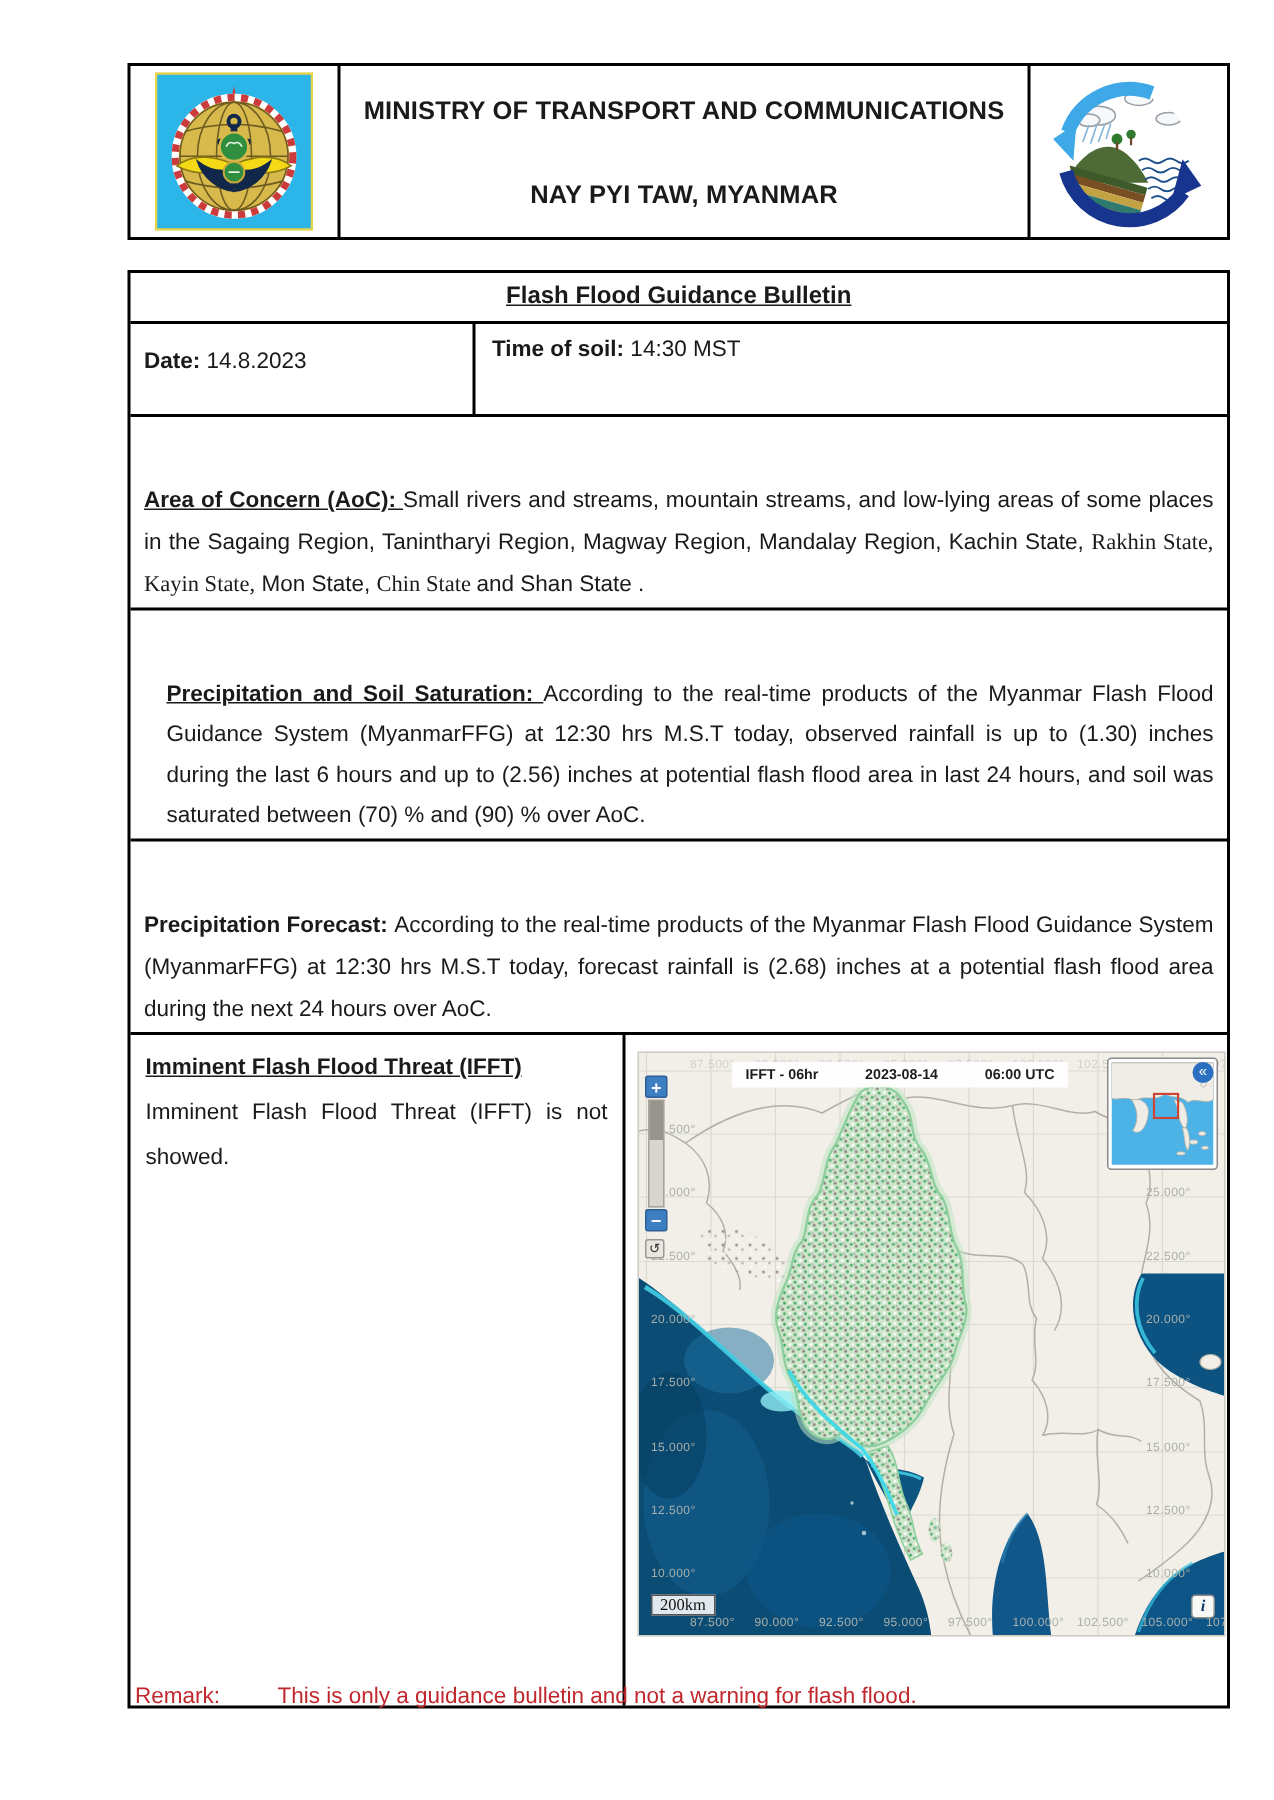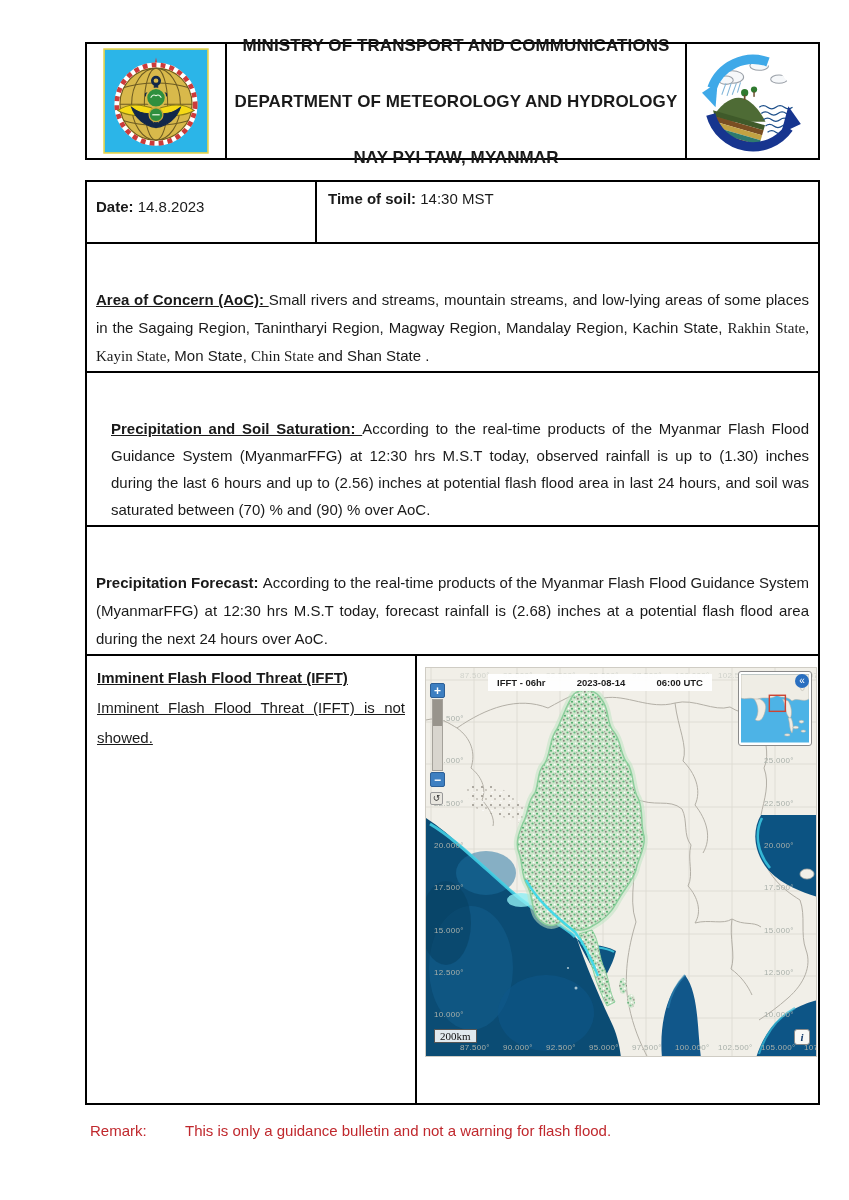--- a/index.html
+++ b/index.html
@@ -22,21 +22,21 @@
   .row-title span{font-weight:bold;font-size:16px;text-decoration:underline;}
   .row-dt{height:62px;border-bottom:2px solid #000;display:flex;}
   .cell-date{width:230px;border-right:2px solid #000;padding:16px 9px;font-size:15px;}
   .cell-time{flex:1;padding:8px 11px;font-size:15px;}
   .row-p{border-bottom:2px solid #000;padding:3px 9px 0 9px;font-size:15px;text-align:justify;overflow:hidden;margin-top:39px;}
   .row-aoc{height:90px;line-height:28px;}
   .row-soil{height:115px;line-height:27px;padding-left:24px;}
   .row-fc{height:90px;line-height:28px;}
   .hdg{font-weight:bold;text-decoration:underline;}
   .hdg2{font-weight:bold;}
-  .row-ifft{height:447px;display:flex;text-decoration:underline;}
+  .row-ifft{height:447px;display:flex;}
   .ifft-left{width:330px;border-right:2px solid #000;padding:7px 10px;font-size:15px;line-height:30px;text-align:justify;}
   .ifft-right{flex:1;position:relative;}
 
   
   .map{position:absolute;left:8px;top:11px;width:392px;height:390px;background:#f1efe8;
        border:1px solid #cfccc4;overflow:hidden;}
   .map svg.terrain{position:absolute;left:0;top:0;z-index:1;}
   .maplbl{position:absolute;font-size:8px;color:#a9b0aa;letter-spacing:0.3px;z-index:2;white-space:nowrap;}
   .maplbl.faint{opacity:0.45;}
   .map-titlebar{position:absolute;left:62px;top:6px;width:224px;height:17px;z-index:5;
@@ -96,21 +96,20 @@
           <path d="M50,75 C60,74 70,66 73,56 C68,60 62,62 57,62 L54,67 C53,71 51.5,73 50,75 Z"></path>
         </g>
         <circle cx="50" cy="47" r="9" fill="#2f8f3e" stroke="#d8b94b" stroke-width="1.5"></circle>
         <path d="M45,47 q2,-4 5,-2 q3,-2 5,2" stroke="#e8f5e0" stroke-width="1" fill="none"></path>
         <circle cx="50" cy="63" r="6.5" fill="#2f8f3e" stroke="#caa93c" stroke-width="1.2"></circle>
         <line x1="46.5" y1="63" x2="53.5" y2="63" stroke="#e8f5e0" stroke-width="1.2"></line>
       </svg>
     </div>
     <div class="hdr-cell-text">
       <div class="hdr-line">MINISTRY OF TRANSPORT AND COMMUNICATIONS</div>
-      <div class="hdr-line">DEPARTMENT OF METEOROLOGY AND HYDROLOGY</div>
       <div class="hdr-line">NAY PYI TAW, MYANMAR</div>
     </div>
     <div class="hdr-cell-logo rt">
       <svg width="104" height="104" viewBox="0 0 100 100">
         <defs>
             <clipPath id="rc">
               <circle cx="50" cy="52" r="39"></circle>
             </clipPath>
           </defs>
         <circle cx="50" cy="52" r="39" fill="#ffffff"></circle>
@@ -151,20 +150,23 @@
         <path d="M64.4,12.5 A42,42 0 0 0 10.5,37.6" stroke="#3fa9e8" stroke-width="9" fill="none"></path>
         <polygon points="16,32 1,42 14,56" fill="#3fa9e8"></polygon>
         <path d="M9.4,62.9 A42,42 0 0 0 84.4,76.1" stroke="#17358f" stroke-width="9" fill="none"></path>
         <polygon points="77,81 96,72 84,55" fill="#17358f"></polygon>
       </svg>
     </div>
   </div>
 
   <div class="tbl">
 
+    <div class="row-title">
+      <span>Flash Flood Guidance Bulletin</span>
+    </div>
 
     <div class="row-dt">
       <div class="cell-date">
         <b>Date:</b><span> 14.8.2023</span>
       </div>
       <div class="cell-time">
         <b>Time of soil:</b><span> 14:30 MST</span>
       </div>
     </div>
 

